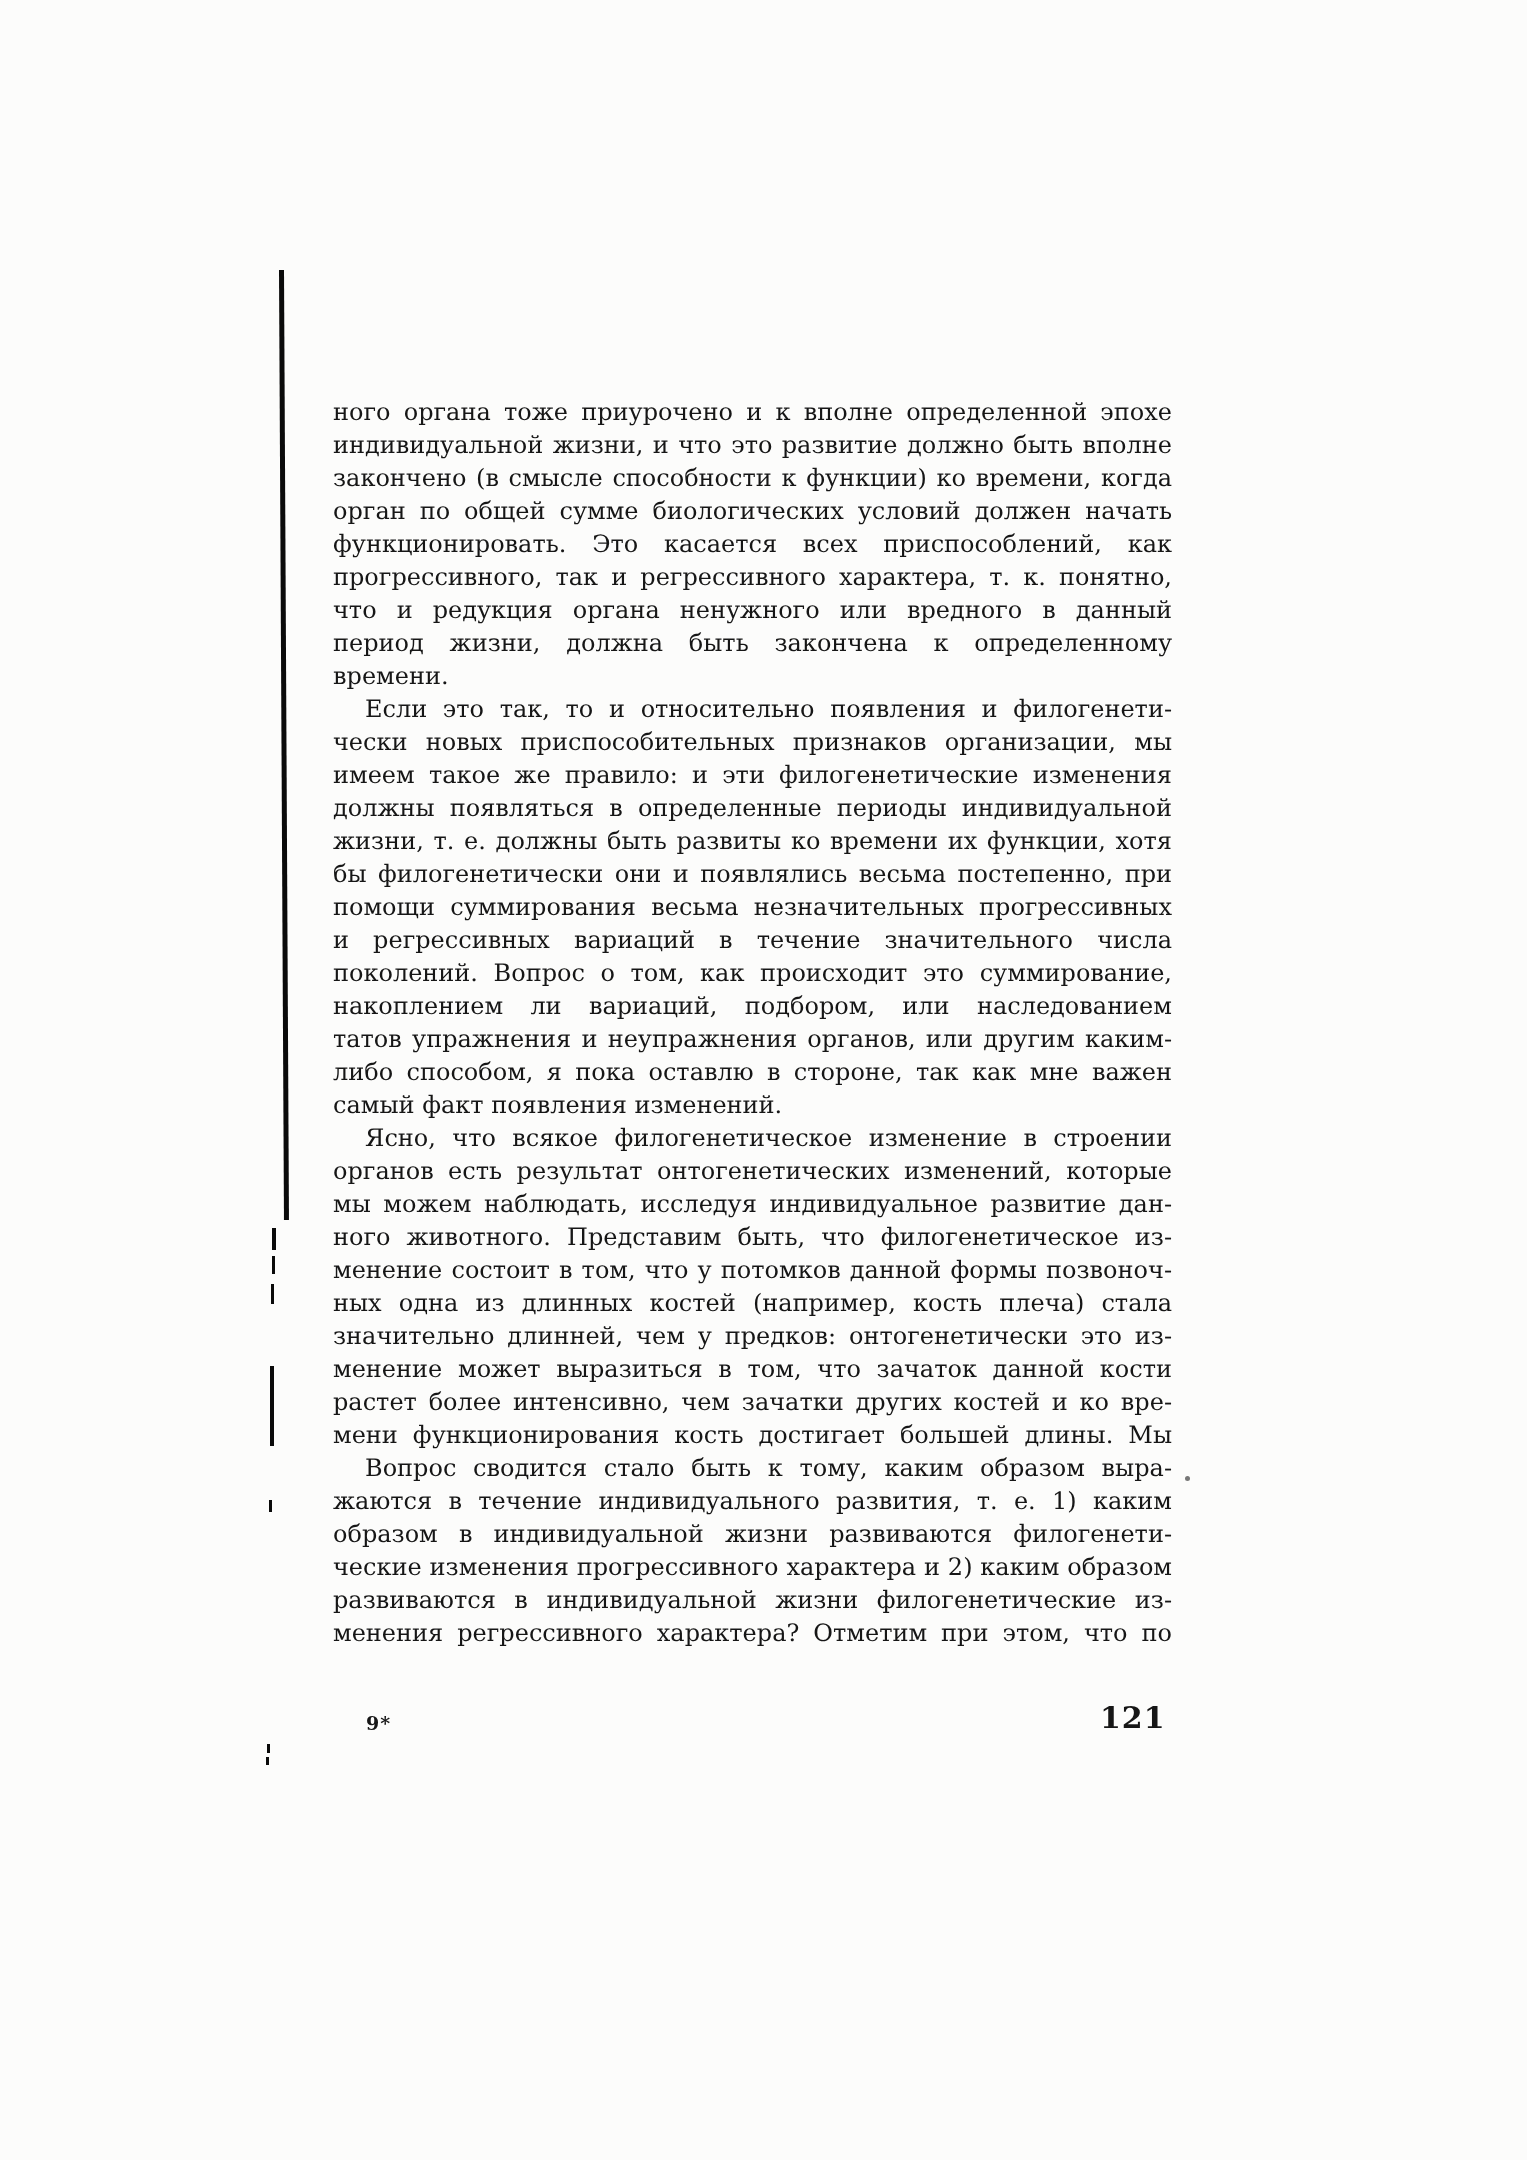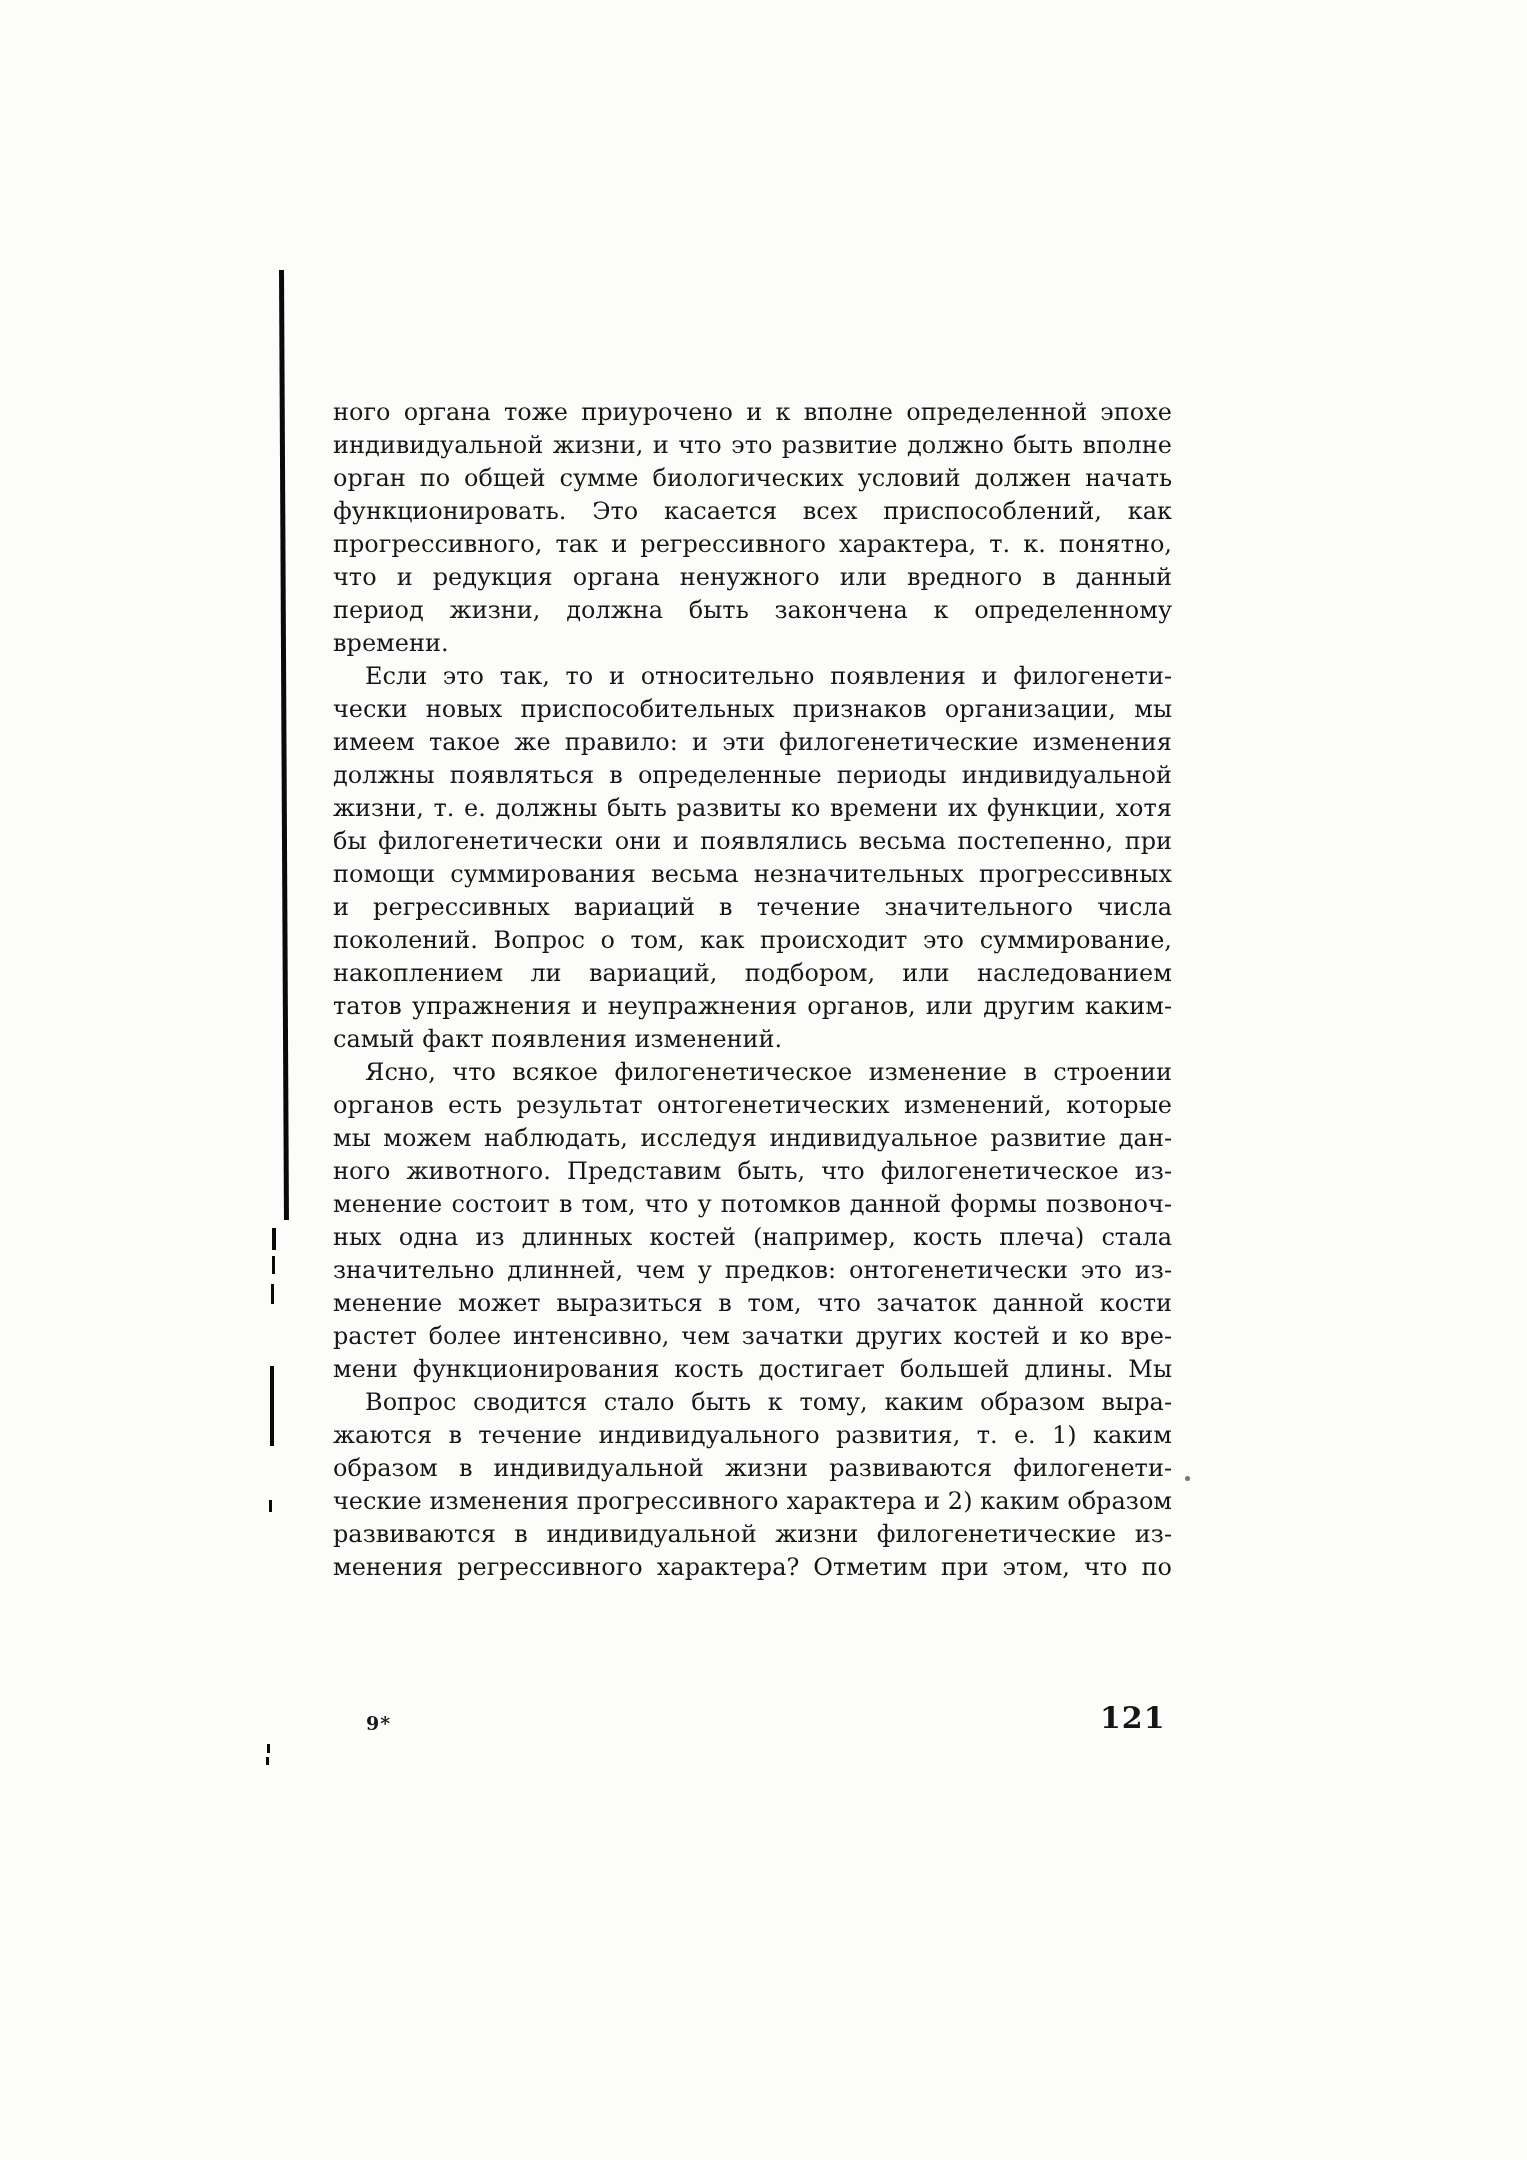--- a/index.html
+++ b/index.html
@@ -97,39 +97,41 @@
   <div class="rule-seg rule-d3"></div>
   <div class="rule-seg rule-d4"></div>
   <div class="rule-seg rule-t1"></div>
   <div class="rule-seg rule-t2"></div>
   <div class="rule-seg rule-t3"></div>
 
   <div class="text-block">
       <div class="para">
         <div class="line">ного органа тоже приурочено и к вполне определенной эпохе</div>
         <div class="line">индивидуальной жизни, и что это развитие должно быть вполне</div>
+        <div class="line">закончено (в смысле способности к функции) ко времени, когда</div>
         <div class="line">орган по общей сумме биологических условий должен начать</div>
         <div class="line">функционировать. Это касается всех приспособлений, как</div>
         <div class="line">прогрессивного, так и регрессивного характера, т. к. понятно,</div>
         <div class="line">что и редукция органа ненужного или вредного в данный</div>
         <div class="line">период жизни, должна быть закончена к определенному</div>
         <div class="line last">времени.</div>
       </div>
       <div class="para">
         <div class="line indent">Если это так, то и относительно появления и филогенети-</div>
         <div class="line">чески новых приспособительных признаков организации, мы</div>
         <div class="line">имеем такое же правило: и эти филогенетические изменения</div>
         <div class="line">должны появляться в определенные периоды индивидуальной</div>
         <div class="line">жизни, т. е. должны быть развиты ко времени их функции, хотя</div>
         <div class="line">бы филогенетически они и появлялись весьма постепенно, при</div>
         <div class="line">помощи суммирования весьма незначительных прогрессивных</div>
         <div class="line">и регрессивных вариаций в течение значительного числа</div>
         <div class="line">поколений. Вопрос о том, как происходит это суммирование,</div>
         <div class="line">накоплением ли вариаций, подбором, или наследованием резуль-</div>
         <div class="line">татов упражнения и неупражнения органов, или другим каким-</div>
+        <div class="line">либо способом, я пока оставлю в стороне, так как мне важен</div>
         <div class="line last">самый факт появления изменений.</div>
       </div>
       <div class="para">
         <div class="line indent">Ясно, что всякое филогенетическое изменение в строении</div>
         <div class="line">органов есть результат онтогенетических изменений, которые</div>
         <div class="line">мы можем наблюдать, исследуя индивидуальное развитие дан-</div>
         <div class="line">ного животного. Представим быть, что филогенетическое из-</div>
         <div class="line">менение состоит в том, что у потомков данной формы позвоноч-</div>
         <div class="line">ных одна из длинных костей (например, кость плеча) стала</div>
         <div class="line">значительно длинней, чем у предков: онтогенетически это из-</div>

